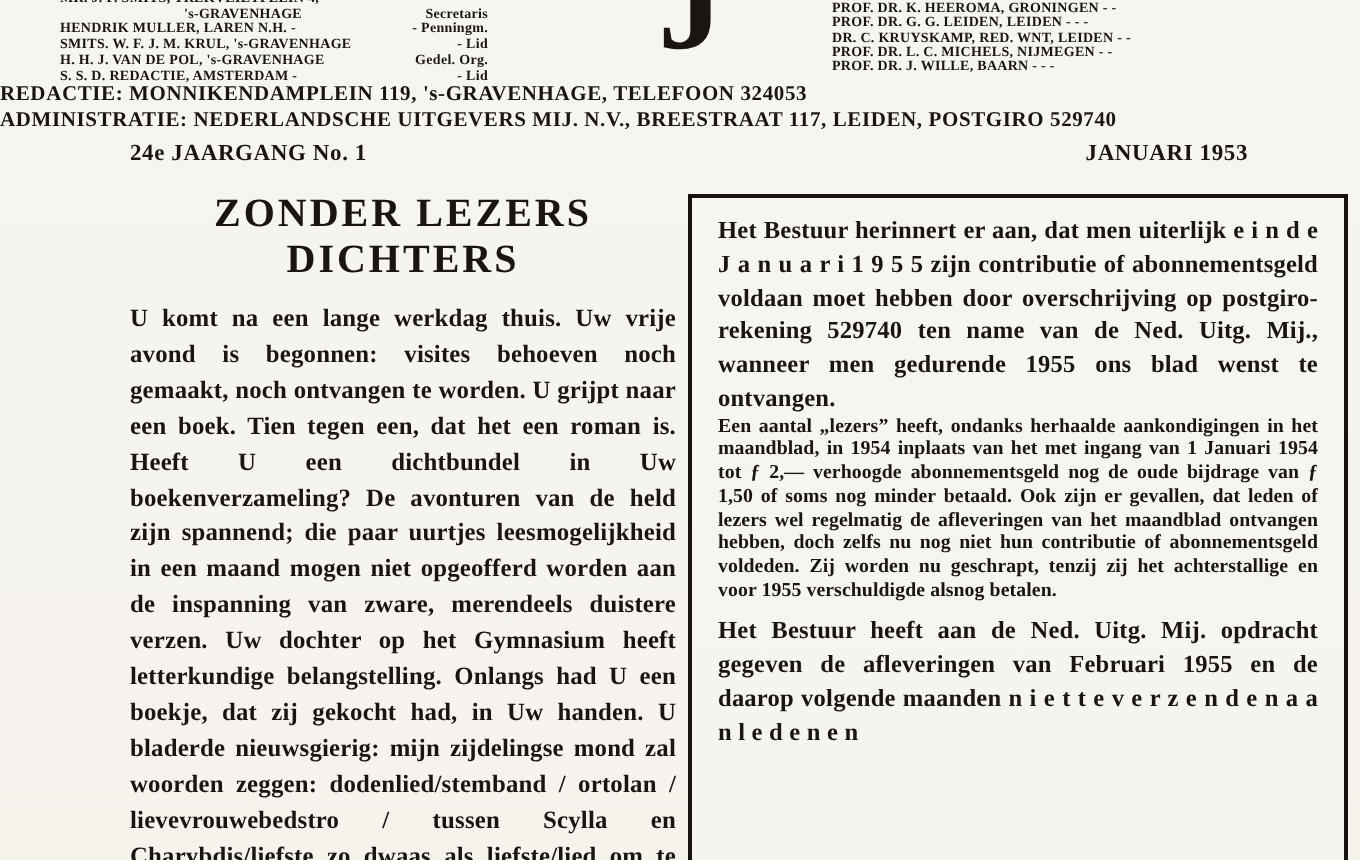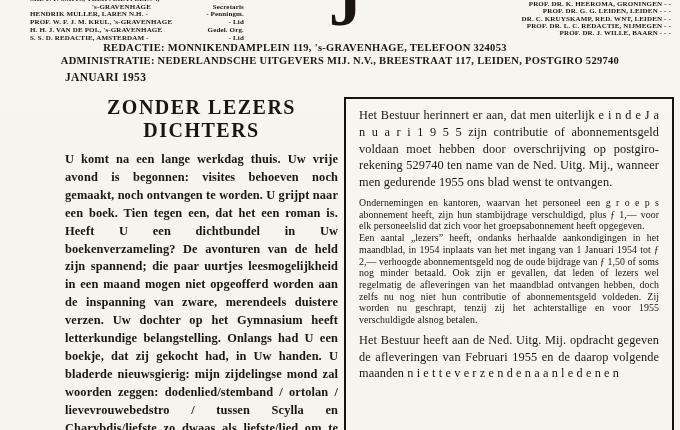--- a/index.html
+++ b/index.html
@@ -16,31 +16,30 @@
     font-size:7px;line-height:7.7px;font-weight:bold;letter-spacing:.15px;
     white-space:nowrap;
   }
   .board-left .mline{display:flex;justify-content:space-between;}
   .board-left .mline:nth-child(2){padding-left:62px;}
   .logo-j{
     position:absolute;left:329px;top:-27px;
     font-size:66px;font-weight:bold;line-height:60px;
   }
   .board-right{
-    position:absolute;left:439px;top:1px;width:232px;
+    position:absolute;left:416px;top:1px;width:232px;
     font-size:7px;line-height:7.3px;font-weight:bold;letter-spacing:.15px;
     white-space:nowrap;
-    text-align:right;
   }
   .redactie,.administratie{
-    position:absolute;left:0;width:610px;text-align:center;
+    position:absolute;left:0;width:610px;text-align:left;
     font-weight:bold;letter-spacing:.3px;
   }
   .redactie{top:42px;font-size:10.5px;}
-  .administratie{top:55px;font-size:10.5px;padding-left:35px;}
+  .administratie{top:55px;font-size:10.5px;}
   .volume-row{
     position:absolute;top:71px;left:65px;right:56px;
     display:flex;justify-content:space-between;
     font-size:11.5px;font-weight:bold;letter-spacing:.3px;
   }
 
   
   .article{position:absolute;left:65px;top:96px;width:273px;}
   .article-title{margin:0 0 9px 0;text-align:center;font-size:20px;line-height:23px;
     font-weight:bold;letter-spacing:1.5px;}
@@ -49,21 +48,21 @@
     font-weight:bold;letter-spacing:.1px;
     -webkit-hyphens:auto;hyphens:auto;
   }
 
   
   .notice-box{
     position:absolute;left:344px;top:97px;width:330px;height:400px;
     border:2.5px solid #17120d;box-sizing:border-box;
     padding:8px 13px 0 13px;background:rgba(255,255,255,0.15);
   }
-  .notice-box p{margin:0;text-align:justify;font-weight:normal;
+  .notice-box p{margin:0;text-align:justify;font-weight:bold;
     -webkit-hyphens:auto;hyphens:auto;}
   .n-large{font-size:12.3px;line-height:16.8px;letter-spacing:.1px;}
   .n-small{font-size:9.9px;line-height:11.7px;letter-spacing:.05px;}
   .gap-s{margin-top:4px !important;}
   .gap-m{margin-top:6px !important;}
 </style>
 </head>
 <body>
 
 <div class="page">
@@ -75,59 +74,59 @@
     </div>
     <div class="mline">
       <span>'s-GRAVENHAGE</span>
       <span>Secretaris</span>
     </div>
     <div class="mline">
       <span>HENDRIK MULLER, LAREN N.H. -</span>
       <span>-  Penningm.</span>
     </div>
     <div class="mline">
-      <span>PROF. W. F. J. M. KRUL, 's-GRAVENHAGE</span>
+      <span>SMITS. W. F. J. M. KRUL, 's-GRAVENHAGE</span>
       <span>-  Lid</span>
     </div>
     <div class="mline">
       <span>H. H. J. VAN DE POL, 's-GRAVENHAGE</span>
       <span>Gedel. Org.</span>
     </div>
     <div class="mline">
       <span>S. S. D. REDACTIE, AMSTERDAM -</span>
       <span>-  Lid</span>
     </div>
   </div>
 
   <div class="logo-j">J</div>
 
   <div class="board-right">
     <div>PROF. DR. K. HEEROMA, GRONINGEN   -   -</div>
     <div>PROF. DR. G. G. LEIDEN, LEIDEN   -   -   -</div>
     <div>DR. C. KRUYSKAMP, RED. WNT, LEIDEN   -   -</div>
-    <div>PROF. DR. L. C. REDACTIE, NIJMEGEN   -   -</div>
+    <div>PROF. DR. L. C. MICHELS, NIJMEGEN   -   -</div>
     <div>PROF. DR. J. WILLE, BAARN   -   -   -</div>
   </div>
 
   <div class="redactie">REDACTIE: MONNIKENDAMPLEIN 119, 's-GRAVENHAGE, TELEFOON 324053</div>
   <div class="administratie">ADMINISTRATIE: NEDERLANDSCHE UITGEVERS MIJ. N.V., BREESTRAAT 117, LEIDEN, POSTGIRO 529740</div>
 
   <div class="volume-row">
+    <span>24e JAARGANG No. 1</span>
     <span>JANUARI 1953</span>
   </div>
 
   <div class="article">
     <h1 class="article-title">
       <div>ZONDER LEZERS</div>
       <div>DICHTERS</div>
     </h1>
     <p>U komt na een lange werkdag thuis. Uw vrije avond is begonnen: visites behoeven noch gemaakt, noch ontvangen te worden. U grijpt naar een boek. Tien tegen een, dat het een roman is. Heeft U een dichtbundel in Uw boekenverzameling? De avonturen van de held zijn spannend; die paar uurtjes leesmogelijkheid in een maand mogen niet opgeofferd worden aan de inspanning van zware, merendeels duistere verzen. Uw dochter op het Gymnasium heeft letterkundige belangstelling. Onlangs had U een boekje, dat zij gekocht had, in Uw handen. U bladerde nieuwsgierig: mijn zijdelingse mond zal woorden zeggen: dodenlied/stemband / ortolan / lievevrouwebedstro / tussen Scylla en Charybdis/liefste zo dwaas als liefste/lied om te leven of niet/lied . .  Verder bent U niet gekomen. Vaag kwam een of andere regel uit de Gijsbreght in Uw herinnering boven. Ja, vroeger konden ze gedichten maken . .  kom daar nu eens om!</p>
 
   </div>
 
   <div class="notice-box">
     <p class="n-large">Het Bestuur herinnert er aan, dat men uiterlijk e i n d e  J a n u a r i  1 9 5 5 zijn contributie of abonnementsgeld voldaan moet hebben door overschrijving op postgiro-rekening 529740 ten name van de Ned. Uitg. Mij., wanneer men gedurende 1955 ons blad wenst te ontvangen.</p>
-    <p class="n-small gap-m">Ondernemingen en kantoren, waarvan het personeel een g r o e p s abonnement heeft, zijn hun stambijdrage verschuldigd, plus ƒ 1,— voor elk personeelslid dat zich voor het groepsabonnement heeft opgegeven.</p>
     <p class="n-small">Een aantal „lezers” heeft, ondanks herhaalde aankondigingen in het maandblad, in 1954 inplaats van het met ingang van 1 Januari 1954 tot ƒ 2,— verhoogde abonnementsgeld nog de oude bijdrage van ƒ 1,50 of soms nog minder betaald. Ook zijn er gevallen, dat leden of lezers wel regelmatig de afleveringen van het maandblad ontvangen hebben, doch zelfs nu nog niet hun contributie of abonnementsgeld voldeden. Zij worden nu geschrapt, tenzij zij het achterstallige en voor 1955 verschuldigde alsnog betalen.</p>
     <p class="n-large gap-m">Het Bestuur heeft aan de Ned. Uitg. Mij. opdracht gegeven de afleveringen van Februari 1955 en de daarop volgende maanden n i e t  t e  v e r z e n d e n  a a n  l e d e n  e n</p>
   </div>
 
 </div>
 
 </body></html>

